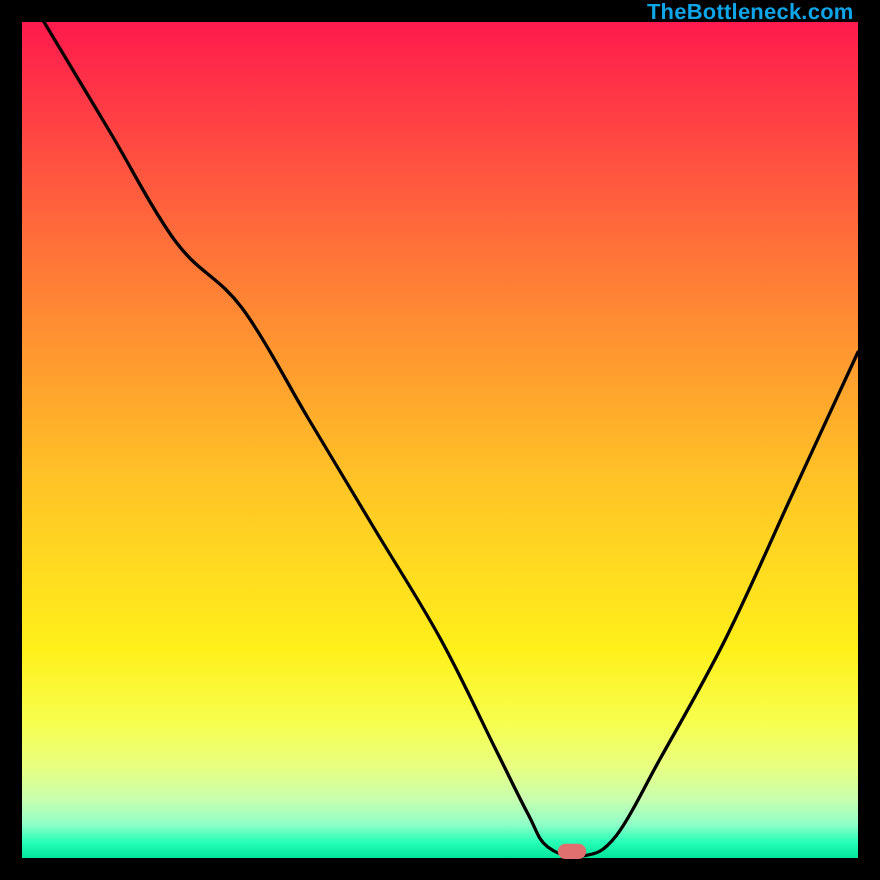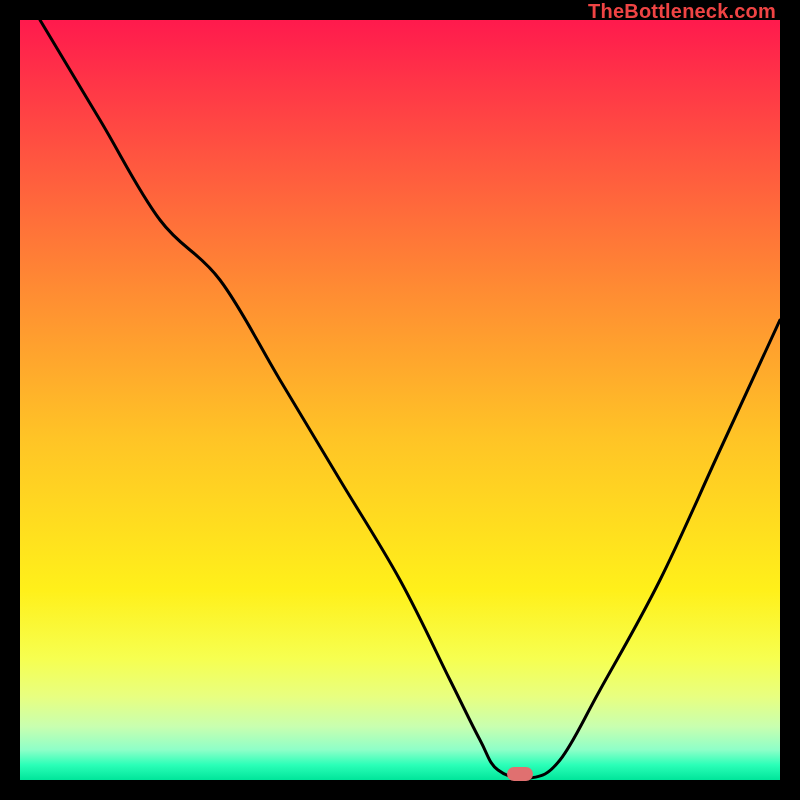--- a/index.html
+++ b/index.html
@@ -30,21 +30,21 @@
       #00e59a 100%
     );
   }
   .watermark {
     position: absolute;
     top: 0px;
     right: 24px;
     font-family: Arial, Helvetica, sans-serif;
     font-size: 20px;
     font-weight: bold;
-    color: #ef4444;
+    color: #0ea5e9;
     letter-spacing: 0.2px;
     user-select: none;
   }
   svg.curve {
     position: absolute;
     left: 0;
     top: 0;
     width: 760px;
     height: 760px;
   }

